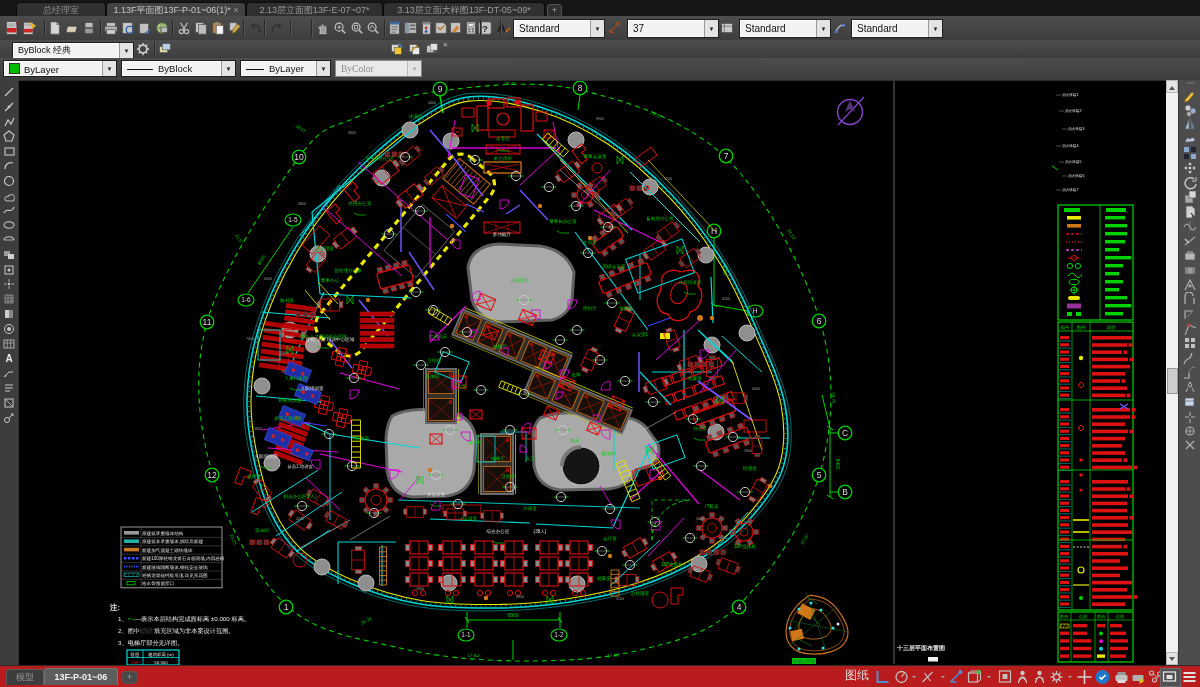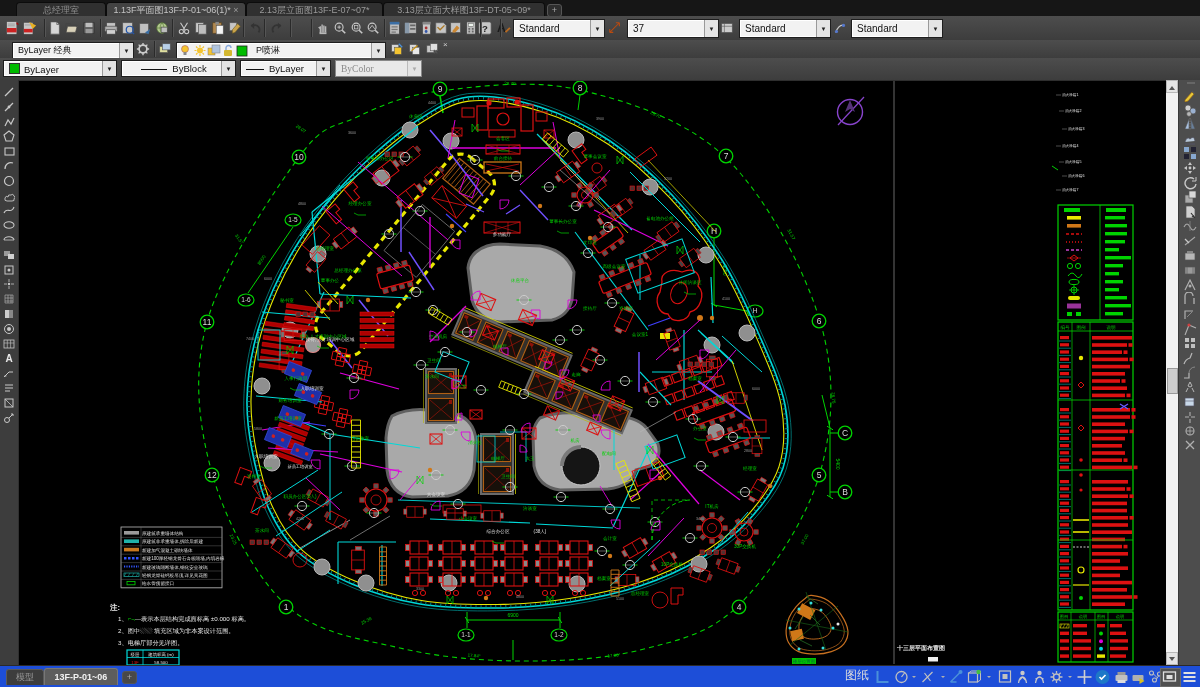--- a/index.html
+++ b/index.html
@@ -11,21 +11,21 @@
 .ic{position:absolute}
 .vsep{position:absolute;width:1px;background:#2a2a2a;border-right:1px solid #555}
 .combo{position:absolute;background:#f2f2f2;border:1px solid #1e1e1e;display:flex;align-items:center;color:#111;box-shadow:inset 0 0 0 1px #fff}
 .ctxt{flex:1;padding-left:5px;white-space:nowrap;overflow:hidden}
 .carr{width:13px;text-align:center;font-size:6px;color:#222;border-left:1px solid #999;align-self:stretch;display:flex;align-items:center;justify-content:center;background:#e4e4e4}
 .combo.disabled{background:#e9e9e9;border-color:#888;box-shadow:none}
 .ltb{position:absolute;left:0;top:80px;width:18px;height:585px;background:#3d3d3d;border-right:1px solid #303030}
 .rtb{position:absolute;left:1178px;top:80px;width:22px;height:585px;background:#4d4d4d;border-left:1px solid #383838}
 .sbar{position:absolute;left:1166px;top:80px;width:12px;height:585px;background:#f1f1f1}
 .canvas{position:absolute;left:18px;top:80px;width:1148px;height:585px;background:#000}
-.sbr{position:absolute;left:0;top:665px;width:1200px;height:22px;background:#1d4ed8;border-top:1px solid #2a2a2a}
+.sbr{position:absolute;left:0;top:665px;width:1200px;height:22px;background:#b91c1c;border-top:1px solid #2a2a2a}
 text{font-family:"Liberation Sans",sans-serif}
 </style></head>
 <body>
 <div id="app">
 <div class="canvas"><svg width="1148" height="585" viewBox="18 80 1148 585">
 <rect x="18" y="80" width="1148" height="585" fill="#000"></rect>
 <path d="M440.0,91.0 C477.2,86.5 532.3,78.8 580.0,90.0 C627.7,101.2 686.0,119.5 726.0,158.0 C766.0,196.5 804.3,268.5 820.0,321.0 C835.7,373.5 833.5,425.7 820.0,473.0 C806.5,520.3 769.0,575.5 739.0,605.0 C709.0,634.5 676.5,640.7 640.0,650.0 C603.5,659.3 560.0,661.3 520.0,661.0 C480.0,660.7 439.0,657.3 400.0,648.0 C361.0,638.7 317.3,634.2 286.0,605.0 C254.7,575.8 225.2,520.2 212.0,473.0 C198.8,425.8 192.5,374.7 207.0,322.0 C221.5,269.3 274.0,191.2 299.0,157.0 C324.0,122.8 333.5,128.0 357.0,117.0 C380.5,106.0 402.8,95.5 440.0,91.0 Z" fill="none" stroke="#00d400" stroke-width="1.1" stroke-dasharray="5 4"></path>
 <line x1="440" y1="96" x2="443" y2="113" stroke="#00d400" stroke-width="1.6"></line>
 <line x1="580" y1="95" x2="578" y2="110" stroke="#00d400" stroke-width="1"></line>
 <line x1="293" y1="227" x2="248" y2="293" stroke="#00d400" stroke-width="1"></line>
@@ -1657,57 +1657,32 @@
         <circle cx="4" cy="12" r="1.8" fill="#5577cc"></circle>
         <circle cx="12" cy="5" r="1.8" fill="#5577cc"></circle>
       </svg>
 <div class="combo" style="left:851px;top:3px;width:90px;height:17px;font-size:10px">
         <span class="ctxt">Standard</span>
         <span class="carr">▼</span>
       </div>
 </div>
 <div class="tb" style="top:40px;height:18px">
 <div class="combo" style="left:12px;top:2px;width:120px;height:15px;font-size:9px">
-        <span class="ctxt">ByLayer 经典</span>
+        <span class="ctxt">ByBlock 经典</span>
         <span class="carr">▼</span>
       </div>
 <svg class="ic" style="left:136px;top:2px" width="14" height="14" viewBox="0 0 16 16">
         <circle cx="8" cy="8" r="4.5" fill="none" stroke="#cccccc" stroke-width="2"></circle>
         <path d="M8,1 v3 M8,12 v3 M1,8 h3 M12,8 h3 M3,3 l2,2 M11,11 l2,2 M13,3 l-2,2 M5,11 l-2,2" stroke="#cccccc" stroke-width="1.6"></path>
       </svg>
 <div class="vsep" style="left:154px;top:1px;height:16px"></div>
 <svg class="ic" style="left:158px;top:2px" width="14" height="14" viewBox="0 0 16 16">
         <rect x="2" y="5" width="9" height="7" fill="#e0e0a0" stroke="#555" stroke-width="0.7"></rect>
         <rect x="5" y="2" width="9" height="7" fill="#b8d0e8" stroke="#555" stroke-width="0.7"></rect>
       </svg>
-<div class="combo" style="left:176px;top:2px;width:208px;height:15px;font-size:9px">
-        <span style="display:flex;align-items:center">
-          <svg width="14" height="13" viewBox="0 0 14 13" style="margin:0 1px">
-            <circle cx="7" cy="5" r="3.5" fill="#f4c430" stroke="#946" stroke-width="0.5"></circle>
-            <rect x="5.5" y="8" width="3" height="3" fill="#888"></rect>
-          </svg>
-          <svg width="14" height="13" viewBox="0 0 14 13">
-            <circle cx="7" cy="6.5" r="3" fill="#f4c430"></circle>
-            <path d="M7,1 v2 M7,10 v2 M1.5,6.5 h2 M10.5,6.5 h2 M3,2.5 l1.5,1.5 M9.5,9 l1.5,1.5 M11,2.5 L9.5,4 M4.5,9 L3,10.5" stroke="#f4c430" stroke-width="1.2"></path>
-          </svg>
-          <svg width="14" height="13" viewBox="0 0 14 13">
-            <rect x="1" y="4" width="7" height="7" fill="#f4c430" stroke="#777" stroke-width="0.5"></rect>
-            <rect x="5" y="1" width="8" height="8" fill="#b0c4de" stroke="#777" stroke-width="0.5"></rect>
-          </svg>
-          <svg width="14" height="13" viewBox="0 0 14 13">
-            <rect x="3" y="6" width="8" height="6" rx="1" fill="#d4b830"></rect>
-            <path d="M5,6 v-2 a2.5,2.5 0 0 1 5,0" fill="none" stroke="#88aadd" stroke-width="1.4"></path>
-          </svg>
-          <svg width="14" height="13" viewBox="0 0 14 13">
-            <rect x="2" y="2" width="10" height="10" fill="#00bb00" stroke="#222" stroke-width="0.8"></rect>
-          </svg>
-        </span>
-        <span class="ctxt" style="margin-left:2px">P喷淋</span>
-        <span class="carr">▼</span>
-      </div>
 <svg class="ic" style="left:390px;top:2px" width="14" height="14" viewBox="0 0 16 16">
         <rect x="2" y="3" width="8" height="8" fill="#d8d8d8" stroke="#555" stroke-width="0.6"></rect>
         <rect x="5" y="6" width="8" height="8" fill="#f4c430" stroke="#555" stroke-width="0.6"></rect>
         <path d="M10,2 l4,4" stroke="#4a90d9" stroke-width="1.4"></path>
       </svg>
 <svg class="ic" style="left:408px;top:2px" width="14" height="14" viewBox="0 0 16 16">
         <rect x="2" y="3" width="8" height="8" fill="#d8d8d8" stroke="#555" stroke-width="0.6"></rect>
         <rect x="5" y="6" width="8" height="8" fill="#e8e8e8" stroke="#555" stroke-width="0.6"></rect>
         <path d="M4,10 l7,-6" stroke="#c89010" stroke-width="1.4"></path>
       </svg>
@@ -1717,21 +1692,21 @@
         <path d="M9,9 l4,4 m0,-4 l-4,4" stroke="#555" stroke-width="1.2"></path>
       </svg>
 <div style="position:absolute;left:443px;top:0px;color:#ccc;font-size:8px">×</div>
 </div>
 <div class="tb" style="top:58px;height:22px">
 <div class="combo" style="left:3px;top:2px;width:112px;height:15px;font-size:9.5px">
         <span class="ctxt"><span style="display:inline-block;width:9px;height:9px;background:#00bb00;border:1px solid #333;margin-right:4px;vertical-align:-1px"></span>ByLayer</span>
         <span class="carr">▼</span>
       </div>
 <div class="combo" style="left:121px;top:2px;width:113px;height:15px;font-size:9.5px;justify-content:center">
-        <span class="ctxt" style="text-align:center"><span style="display:inline-block;width:26px;height:0;border-top:1.6px solid #111;margin-right:5px;vertical-align:2px"></span>ByBlock</span>
+        <span class="ctxt" style="text-align:left"><span style="display:inline-block;width:26px;height:0;border-top:1.6px solid #111;margin-right:5px;vertical-align:2px"></span>ByBlock</span>
         <span class="carr">▼</span>
       </div>
 <div class="combo" style="left:240px;top:2px;width:89px;height:15px;font-size:9.5px">
         <span class="ctxt"><span style="display:inline-block;width:18px;height:0;border-top:1.6px solid #111;margin-right:5px;vertical-align:2px"></span>ByLayer</span>
         <span class="carr">▼</span>
       </div>
 <div class="combo disabled" style="left:335px;top:2px;width:85px;height:15px;font-size:9.5px">
         <span class="ctxt" style="color:#8a8a8a;font-family:Liberation Serif, serif">ByColor</span>
         <span class="carr" style="color:#aaa;border-color:#bbb">▼</span>
       </div>

